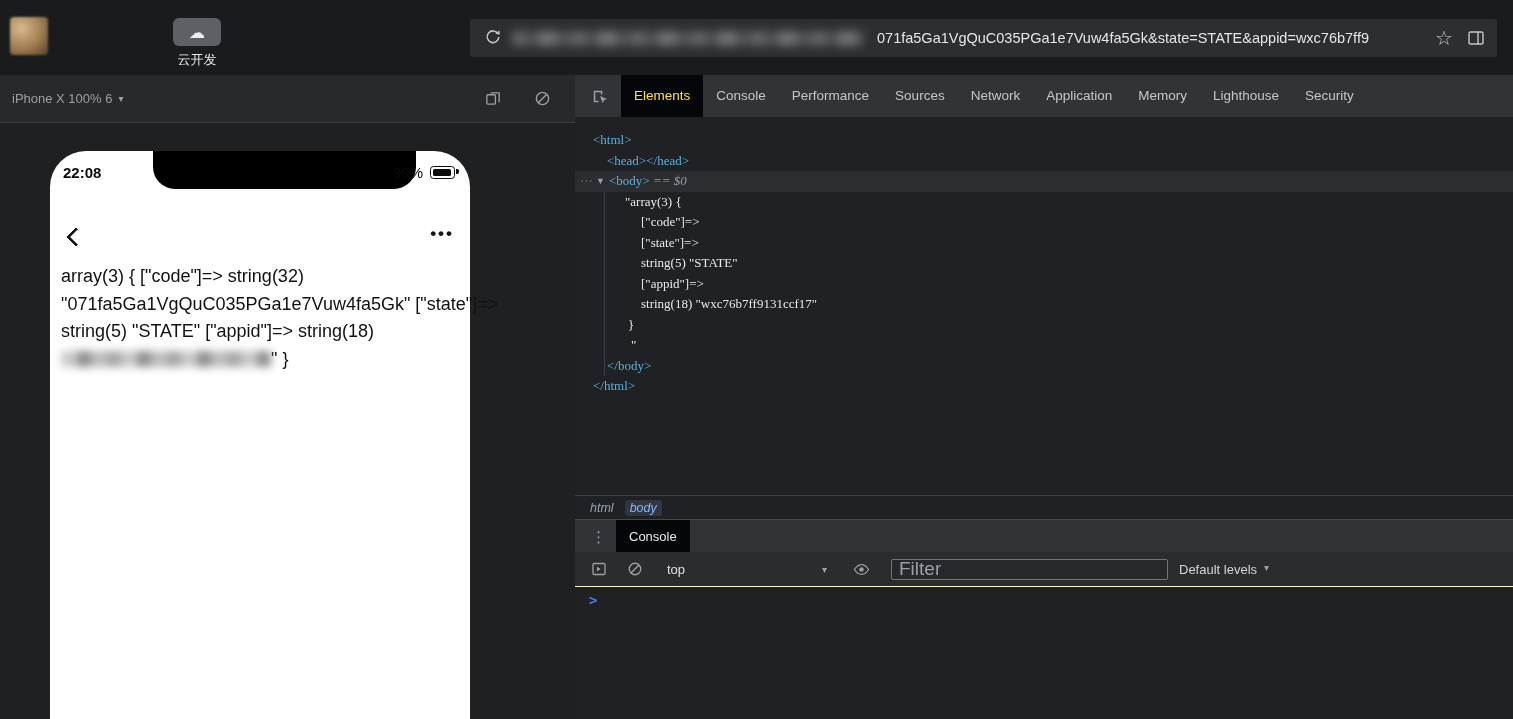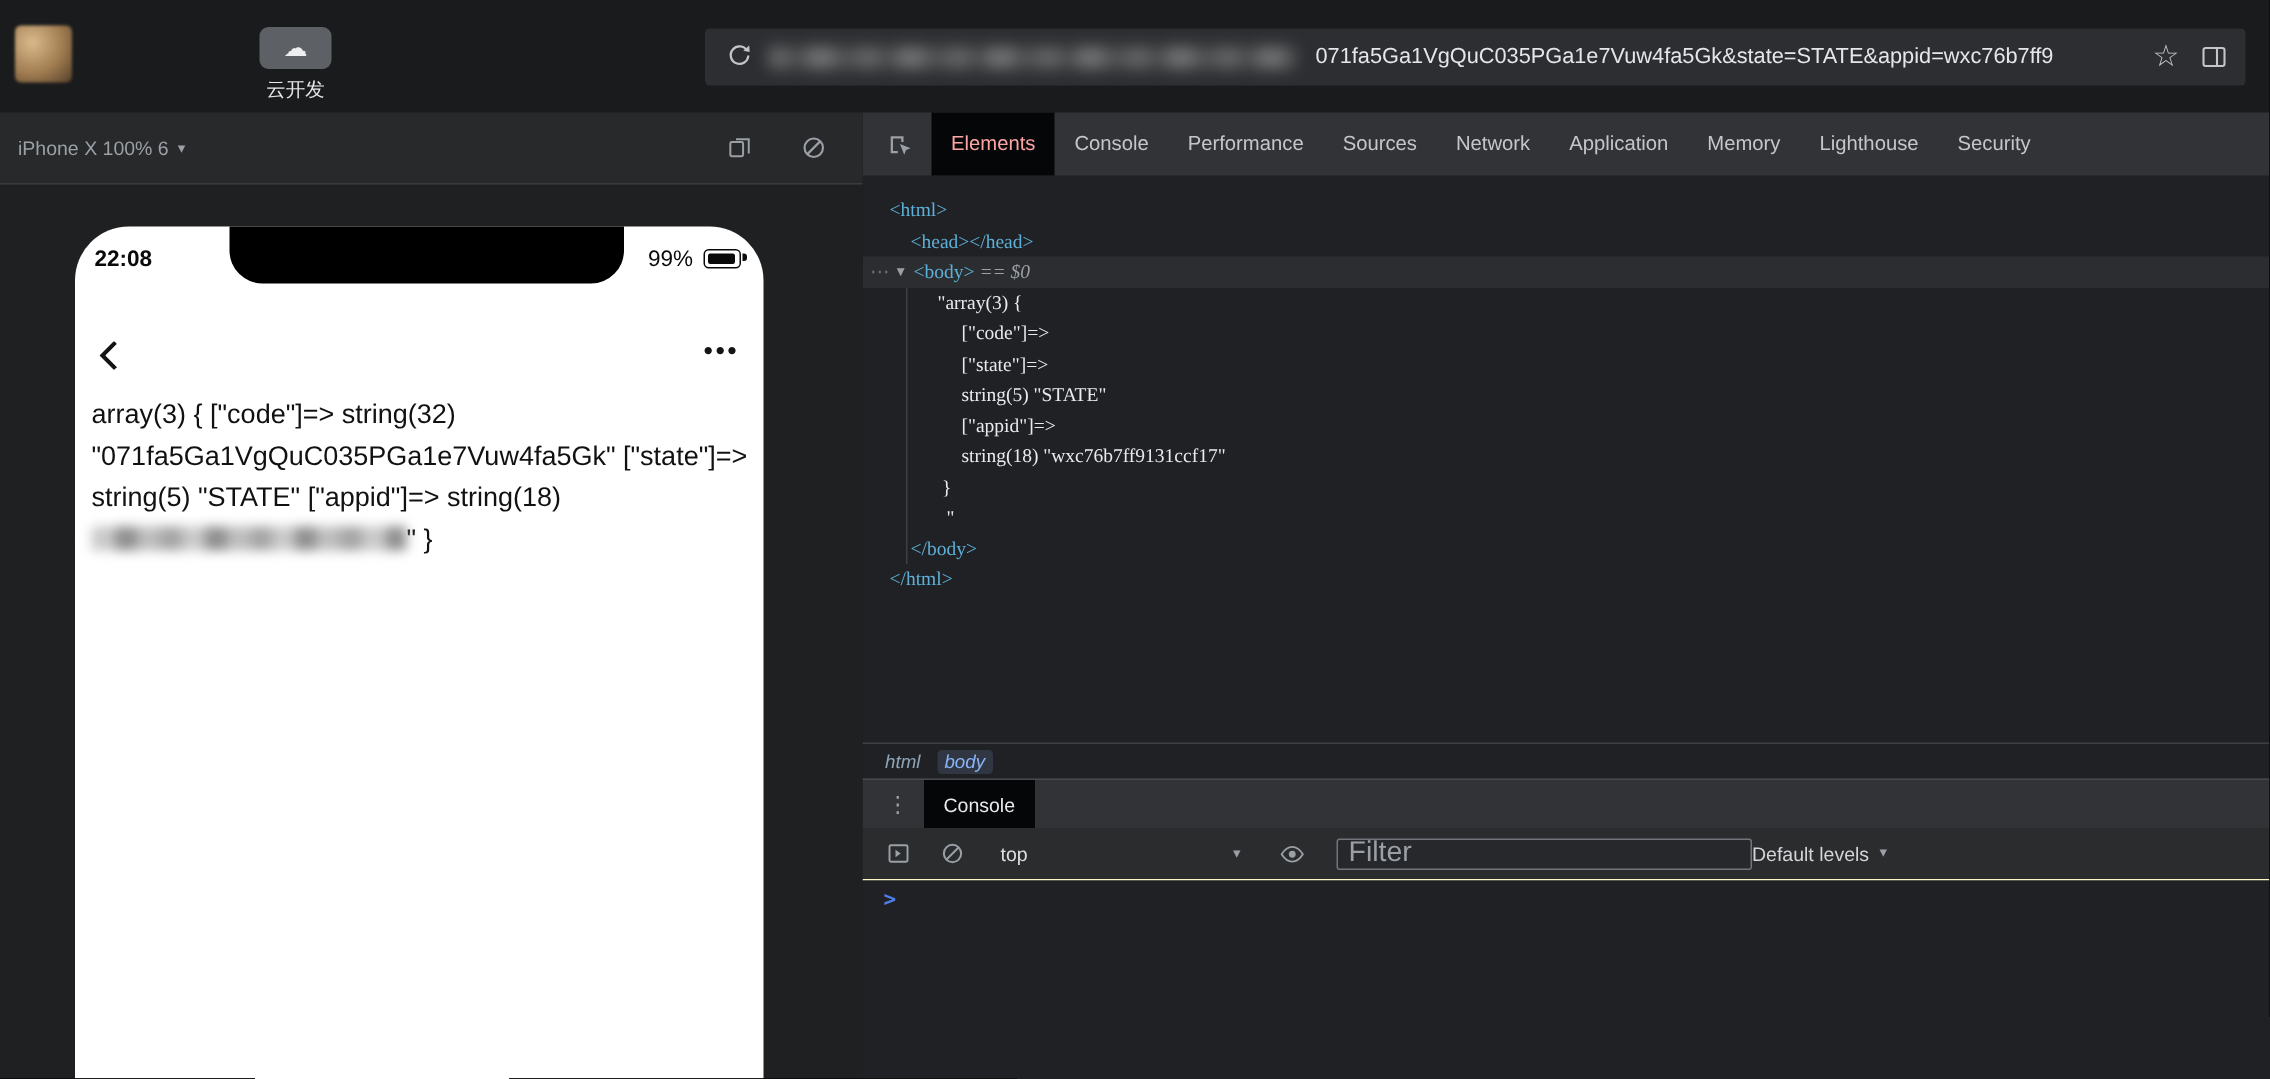--- a/index.html
+++ b/index.html
@@ -33,21 +33,21 @@
   .main { position:absolute; top:75px; left:0; width:1513px; height:644px; display:flex; }
 
   
   .device-pane { width:575px; flex:none; position:relative; background:#1f2022; }
   .device-toolbar { height:48px; background:#28292b; border-bottom:1px solid #3a3b3e;
                     display:flex; align-items:center; color:#9aa0a6; font-size:13px; padding:0 12px; }
   .device-caret { margin-left:6px; font-size:10px; color:#9aa0a6; }
   .dtb-icons { margin-left:auto; display:flex; align-items:center; gap:32px; margin-right:12px; }
   .device-canvas { position:absolute; top:49px; left:0; right:0; bottom:0; overflow:hidden; }
 
-  .phone { position:absolute; left:50px; top:27px; width:459px; height:calc(100% - 27px);
+  .phone { position:absolute; left:50px; top:27px; width:420px; height:calc(100% - 27px);
            background:#fff; border-radius:36px 36px 0 0;padding-left:12px; }
   .notch { position:absolute; left:103px; top:0; width:263px; height:38px; background:#000;
            border-radius:0 0 22px 22px; }
   .status-time { position:absolute; left:13px; top:13px; font-size:15px; font-weight:600; color:#0a0a0a; }
   .status-right { position:absolute; right:10px; top:13px; display:flex; align-items:center; gap:7px;
                   font-size:15px; font-weight:500; color:#0a0a0a;text-align:right; }
   .battery { position:relative; display:inline-block; width:25px; height:12.5px;
              border:1.5px solid #0a0a0a; border-radius:3.5px; margin-right:5px; }
   .battery-fill { position:absolute; left:1.5px; top:1.5px; bottom:1.5px; width:18px;
                   background:#0a0a0a; border-radius:1.5px; }
@@ -63,21 +63,21 @@
   .appid-blur { display:inline-block; width:210px; height:16px; border-radius:2px;
                 background:repeating-linear-gradient(90deg,#c9c9c9 0 16px,#8f8f8f 16px 30px,#bdbdbd 30px 46px,#a5a5a5 46px 60px);
                 filter:blur(4px); vertical-align:-2px; }
 
   
   .devtools-pane { flex:1; min-width:0; display:flex; flex-direction:column; background:#202124; }
   .dt-tabbar { height:42px; flex:none; background:#313336; display:flex; align-items:center; }
   .inspect-icon { margin:0 12px 0 15px; display:flex; }
   .dt-tab { padding:0 13px; height:42px; line-height:42px; font-size:13.5px; color:#c4c7ca;
             white-space:nowrap; cursor:default; }
-  .dt-tab.active { background:#050608; color:#fca5a5; }
+  .dt-tab.active { background:#050608; color:#fde047; }
 
   .dt-elements { height:366px; flex:none; position:relative; overflow:hidden;
                  font-family:Liberation Serif, serif; font-size:13px; padding-top:1px;margin-top:12px; }
   .tree-line { height:20.5px; line-height:20.5px; white-space:pre; position:relative; }
   .tree-line.selected { background:rgba(255,255,255,0.055); }
   .ind-0 { padding-left:18px; } .ind-1 { padding-left:32px; } .ind-2 { padding-left:50px; }
   .ind-3 { padding-left:66px; } .ind-4 { padding-left:53px; } .ind-5 { padding-left:56px; }
   .ind-body { padding-left:34px; }
   .tk-tag { color:#5db0d7; } .tk-text { color:#e8eaed; }
   .tk-meta { color:#9aa0a6; font-style:italic; }
@@ -102,21 +102,21 @@
   .sidebar-toggle { margin-left:16px; }
   .clear-icon { margin-left:20px; }
   .context-box { margin-left:24px; width:160px; display:flex; align-items:center;
                  justify-content:space-between; color:#dde0e3; font-size:13px; }
   .caret { color:#9aa0a6; font-size:10px; }
   .eye-icon { margin-left:26px; }
   .filter-input { margin-left:21px; width:277px; height:21px; background:#26282b;
                   border:1px solid #70757a; border-radius:2px; color:#e8eaed; font-size:19px;
                   padding:0 7px; font-family:"Liberation Sans",sans-serif; outline:none; }
   .filter-input::placeholder { color:#9aa0a6; }
-  .levels { margin-left:0; color:#d3d6d9; font-size:13px; display:flex; align-items:flex-start; gap:7px; }
+  .levels { margin-left:11px; color:#d3d6d9; font-size:13px; display:flex; align-items:flex-start; gap:7px; }
 
   .dt-console { flex:1; position:relative; background:#202124; }
   .prompt { position:absolute; left:14px; top:5px; color:#4e7fe8; font-weight:bold; font-size:14px;
             font-family:"DejaVu Sans Mono",monospace; }
 </style>
 </head>
 <body>
 
 <div class="app">
 

